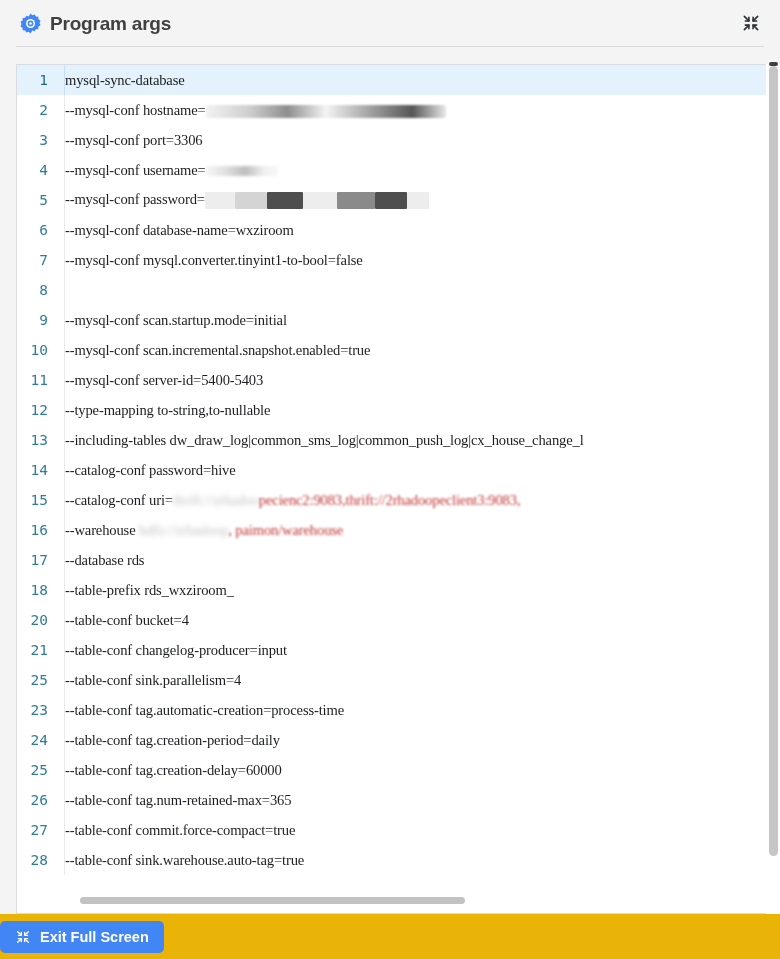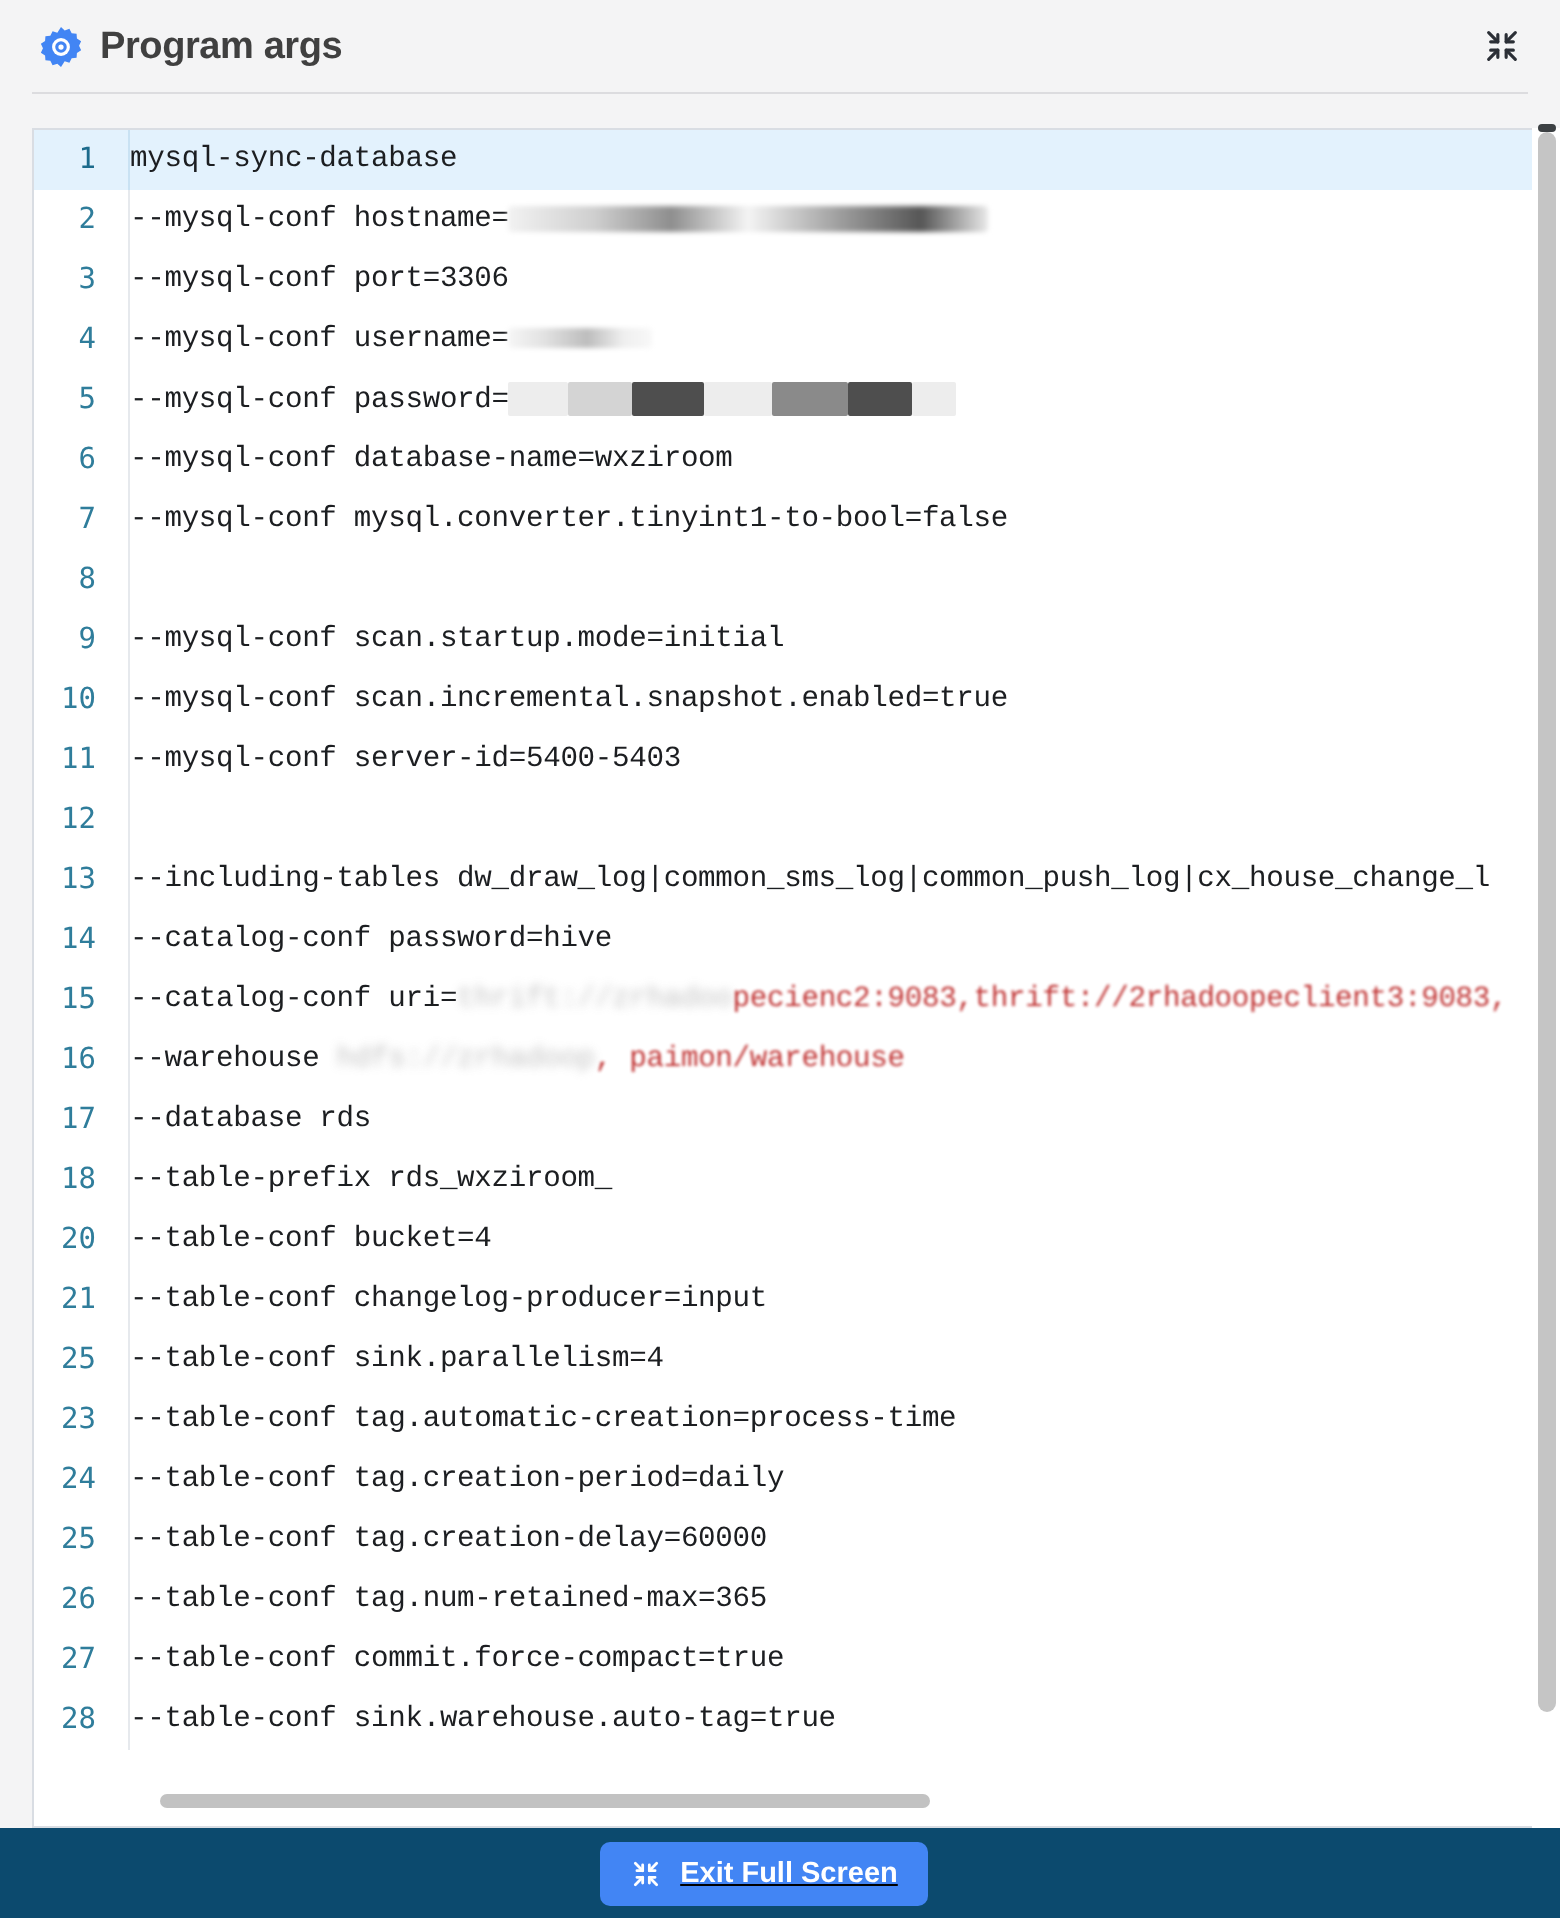--- a/index.html
+++ b/index.html
@@ -119,21 +119,21 @@
     position: absolute;
     left: 47px;
     top: 0;
     bottom: 0;
     width: 1px;
     background: #e6e9ed;
   }
   .code-line.active .gutter-sep { background: #c9e2f3; }
 
   .code-text {
-    font-family: Liberation Mono, monospace;
+    font-family: Liberation Serif, serif;
     font-size: 14.6px;
     color: #1c1e21;
     padding-left: 8px;
     letter-spacing: -0.15px;
     white-space: pre;
     flex: none;
   }
 
   
   .redact {
@@ -208,27 +208,26 @@
     border-radius: 4px;
   }
 
   
   .footer {
     position: absolute;
     left: 0;
     bottom: 0;
     width: 780px;
     height: 45px;
-    background: #0c4a6e;
-    display: flex;
-    align-items: center;
-    justify-content: center;
+    background: #eab308;
+    display: flex;
+    align-items: center;
+    justify-content: flex-start;
     box-sizing: border-box;
     padding-right: 16px;
-    text-decoration: underline;
   }
   .exit-fs-btn {
     display: flex;
     align-items: center;
     gap: 9px;
     background: #4285f4;
     color: #ffffff;
     border: none;
     border-radius: 5px;
     height: 32px;
@@ -283,21 +282,21 @@
         <div class="code-line"><div class="gutter">2</div><div class="gutter-sep"></div><div class="code-text">--mysql-conf hostname=<span class="smear" style="width: 240px; height: 13px;"></span></div></div>
         <div class="code-line"><div class="gutter">3</div><div class="gutter-sep"></div><div class="code-text">--mysql-conf port=3306</div></div>
         <div class="code-line"><div class="gutter">4</div><div class="gutter-sep"></div><div class="code-text">--mysql-conf username=<span class="smear-soft" style="width: 72px; height: 10px;"></span></div></div>
         <div class="code-line"><div class="gutter">5</div><div class="gutter-sep"></div><div class="code-text">--mysql-conf password=<span class="redact rd-pale" style="width: 30px; height: 17px;"></span><span class="redact rd-light" style="width: 32px; height: 17px;"></span><span class="redact rd-dark" style="width: 36px; height: 17px;"></span><span class="redact rd-pale" style="width: 34px; height: 17px;"></span><span class="redact rd-mid" style="width: 38px; height: 17px;"></span><span class="redact rd-dark" style="width: 32px; height: 17px;"></span><span class="redact rd-pale" style="width: 22px; height: 17px;"></span></div></div>
         <div class="code-line"><div class="gutter">6</div><div class="gutter-sep"></div><div class="code-text">--mysql-conf database-name=wxziroom</div></div>
         <div class="code-line"><div class="gutter">7</div><div class="gutter-sep"></div><div class="code-text">--mysql-conf mysql.converter.tinyint1-to-bool=false</div></div>
         <div class="code-line"><div class="gutter">8</div><div class="gutter-sep"></div></div>
         <div class="code-line"><div class="gutter">9</div><div class="gutter-sep"></div><div class="code-text">--mysql-conf scan.startup.mode=initial</div></div>
         <div class="code-line"><div class="gutter">10</div><div class="gutter-sep"></div><div class="code-text">--mysql-conf scan.incremental.snapshot.enabled=true</div></div>
         <div class="code-line"><div class="gutter">11</div><div class="gutter-sep"></div><div class="code-text">--mysql-conf server-id=5400-5403</div></div>
-        <div class="code-line"><div class="gutter">12</div><div class="gutter-sep"></div></div>
+        <div class="code-line"><div class="gutter">12</div><div class="gutter-sep"></div><div class="code-text">--type-mapping to-string,to-nullable</div></div>
         <div class="code-line"><div class="gutter">13</div><div class="gutter-sep"></div><div class="code-text">--including-tables dw_draw_log|common_sms_log|common_push_log|cx_house_change_l</div></div>
         <div class="code-line"><div class="gutter">14</div><div class="gutter-sep"></div><div class="code-text">--catalog-conf password=hive</div></div>
         <div class="code-line"><div class="gutter">15</div><div class="gutter-sep"></div><div class="code-text">--catalog-conf uri=<span class="blur-text-strong">thrift://zrhadoo</span><span class="fade-text">pecienc2:9083,thrift://2rhadoopeclient3:9083,</span></div></div>
         <div class="code-line"><div class="gutter">16</div><div class="gutter-sep"></div><div class="code-text">--warehouse <span class="blur-text-strong">hdfs://zrhadoop</span><span class="fade-text">, paimon/warehouse</span></div></div>
         <div class="code-line"><div class="gutter">17</div><div class="gutter-sep"></div><div class="code-text">--database rds</div></div>
         <div class="code-line"><div class="gutter">18</div><div class="gutter-sep"></div><div class="code-text">--table-prefix rds_wxziroom_</div></div>
         <div class="code-line"><div class="gutter">20</div><div class="gutter-sep"></div><div class="code-text">--table-conf bucket=4</div></div>
         <div class="code-line"><div class="gutter">21</div><div class="gutter-sep"></div><div class="code-text">--table-conf changelog-producer=input</div></div>
         <div class="code-line"><div class="gutter">25</div><div class="gutter-sep"></div><div class="code-text">--table-conf sink.parallelism=4</div></div>
         <div class="code-line"><div class="gutter">23</div><div class="gutter-sep"></div><div class="code-text">--table-conf tag.automatic-creation=process-time</div></div>

